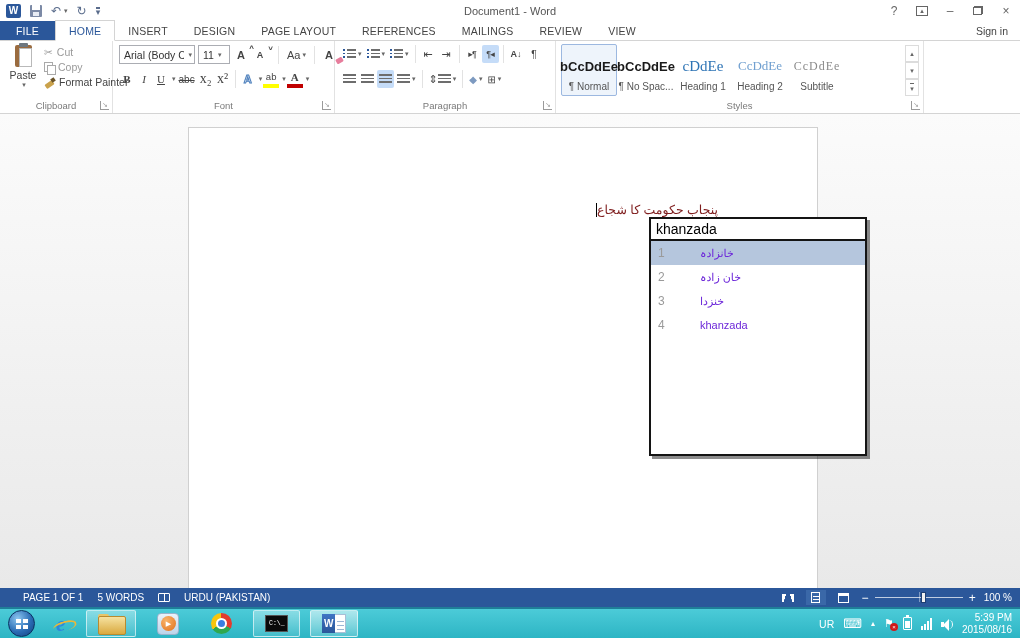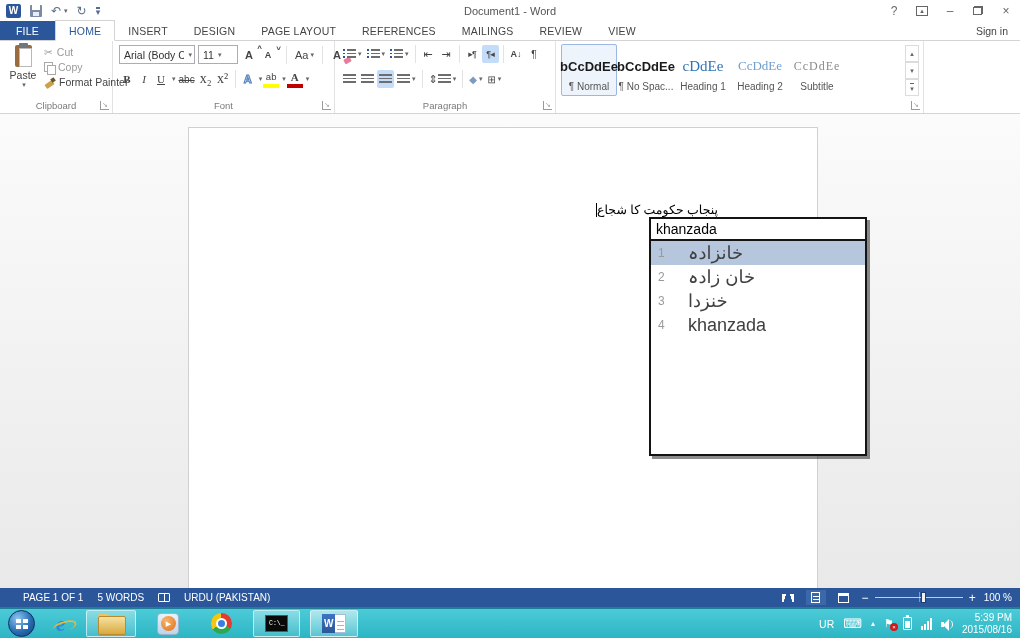--- a/index.html
+++ b/index.html
@@ -115,30 +115,30 @@
   .binoc { position:relative; width:13px; height:9px; }
   .binoc::before, .binoc::after { content:""; position:absolute; top:2px; width:6px; height:6px; border-radius:50%; background:#44567c; }
   .binoc::before { left:0; } .binoc::after { right:0; }
   .repl { font-size:8px; color:#2b579a; letter-spacing:-0.5px; }
   .selcur { width:0; height:0; border-left:5px solid #6a6a6a; border-top:4px solid transparent; border-bottom:4px solid transparent; transform:rotate(40deg); }
   .collapse { position:absolute; right:6px; bottom:2px; font-size:9px; color:#8a8a8a; }
 
   
   #doc { position:absolute; left:0; top:114px; width:1020px; height:474px; background:linear-gradient(#fbfbfb,#e9e9e9); }
   #page { position:absolute; left:188px; top:13px; width:630px; height:461px; background:#fff; border:1px solid #d0d0d0; border-bottom:none; }
-  .doc-line { position:absolute; top:74px; right:99px; display:flex; align-items:center; direction:rtl; font-size:12.5px; color:#000000; }
+  .doc-line { position:absolute; top:74px; right:99px; display:flex; align-items:center; direction:rtl; font-size:12.5px; color:#7f1d1d; }
   .caret { width:1px; height:14px; background:#000; }
 
   
   #ime { position:absolute; left:460px; top:89px; width:218px; height:239px; background:#fff; border:2px solid #141414; box-shadow:3px 3px 0 rgba(0,0,0,.45); }
   .ime-head { height:22px; display:flex; align-items:center; padding-left:5px; font-size:14px; color:#000; border-bottom:2px solid #141414; font-weight:500; }
   .ime-row { height:24px; display:flex; align-items:center; }
   .ime-row.sel { background:#b5c6dd; }
   .ime-n { width:16px; margin-left:7px; font-size:12px; color:#9a9a9a; }
-  .ime-w { margin-left:14px; font-size:18px; color:#404040; direction:rtl; }
+  .ime-w { margin-left:26px; font-size:11px; color:#6d28d9; direction:rtl; }
   .ime-row.latin .ime-w { direction:ltr; font-weight:500; }
 
   
   #status { position:absolute; left:0; top:588px; width:1020px; height:19px; background:#2b579a; color:#fff; display:flex; align-items:center; font-size:10px; }
   .st-item { margin-left:14px; white-space:nowrap; }
   .book-ic { position:relative; width:12px; height:9px; border:1px solid #fff; border-radius:1px; margin-left:14px; }
   .book-ic::after { content:""; position:absolute; left:5px; top:0; width:1px; height:7px; background:#fff; }
   .st-right { margin-left:auto; display:flex; align-items:center; margin-right:8px; gap:8px; }
   .view-ic { width:20px; height:15px; display:flex; align-items:center; justify-content:center; }
   .view-ic.on { background:#3a68a8; }
@@ -258,21 +258,21 @@
     <div class="glabel">Clipboard</div>
     <div class="launcher">↘</div>
   </div>
 
   <div class="g" id="g-font">
     <div class="f-row1">
       <span class="combo" style="width:76px">
         <span style="overflow:hidden;white-space:nowrap;">Arial (Body CS</span>
         <span class="dd">▾</span>
       </span>
-      <span class="combo" style="width:40px">
+      <span class="combo" style="width:32px">
         <span>11</span>
         <span class="dd">▾</span>
       </span>
       <span class="fbtn grow">A</span>
       <span class="fbtn shrink" style="margin-right:4px">A</span>
       <span class="sep"></span>
       <span class="fbtn">
           <span>Aa</span>
           <span class="dd">▾</span>
         </span>
@@ -380,20 +380,21 @@
         <span class="cname">Subtitle</span>
       </div>
     </div>
     <div class="stylenav">
       <span class="snbtn">▴</span>
       <span class="snbtn">▾</span>
       <span class="snbtn more">
           <span>▾</span>
         </span>
     </div>
+    <div class="glabel">Styles</div>
     <div class="launcher">↘</div>
   </div>
 
 
 </div>
 
 <div id="doc">
   <div id="page">
     <div class="doc-line">
       <span>پنجاب حکومت کا شجاع</span>

